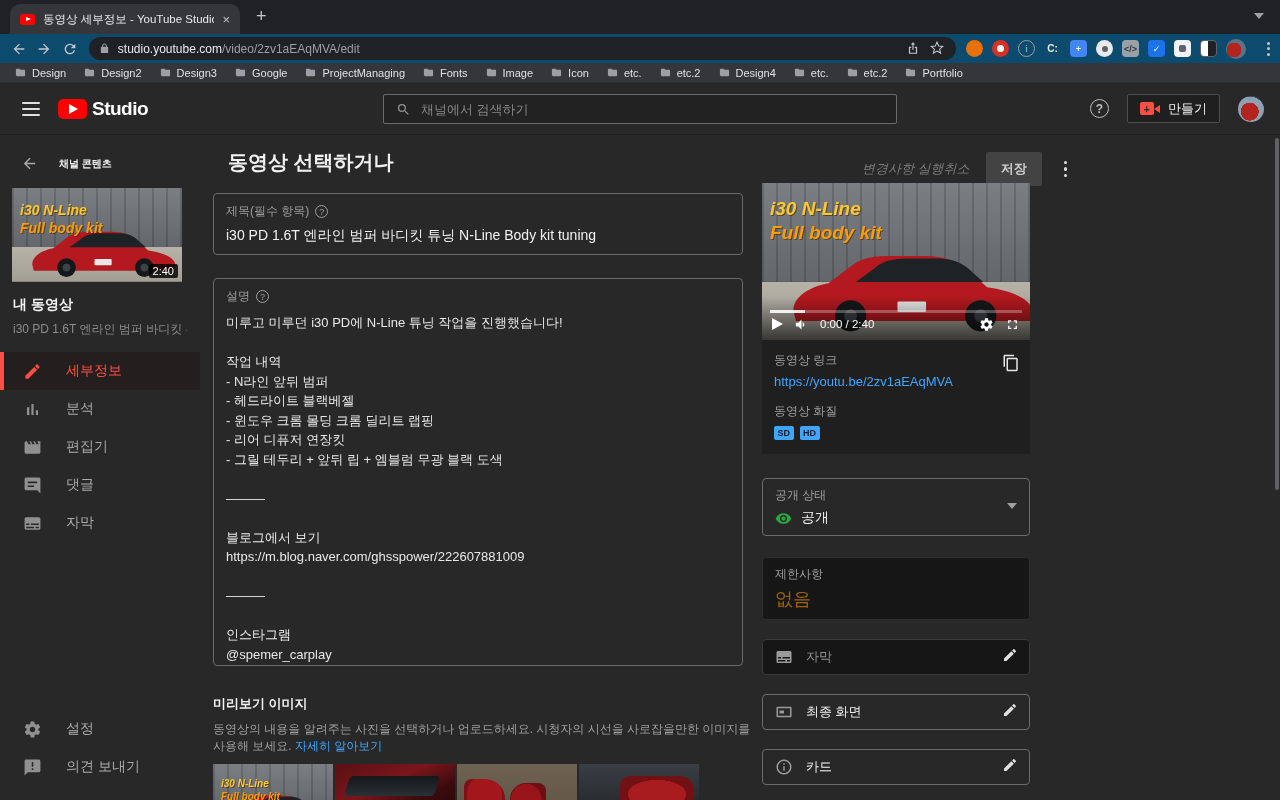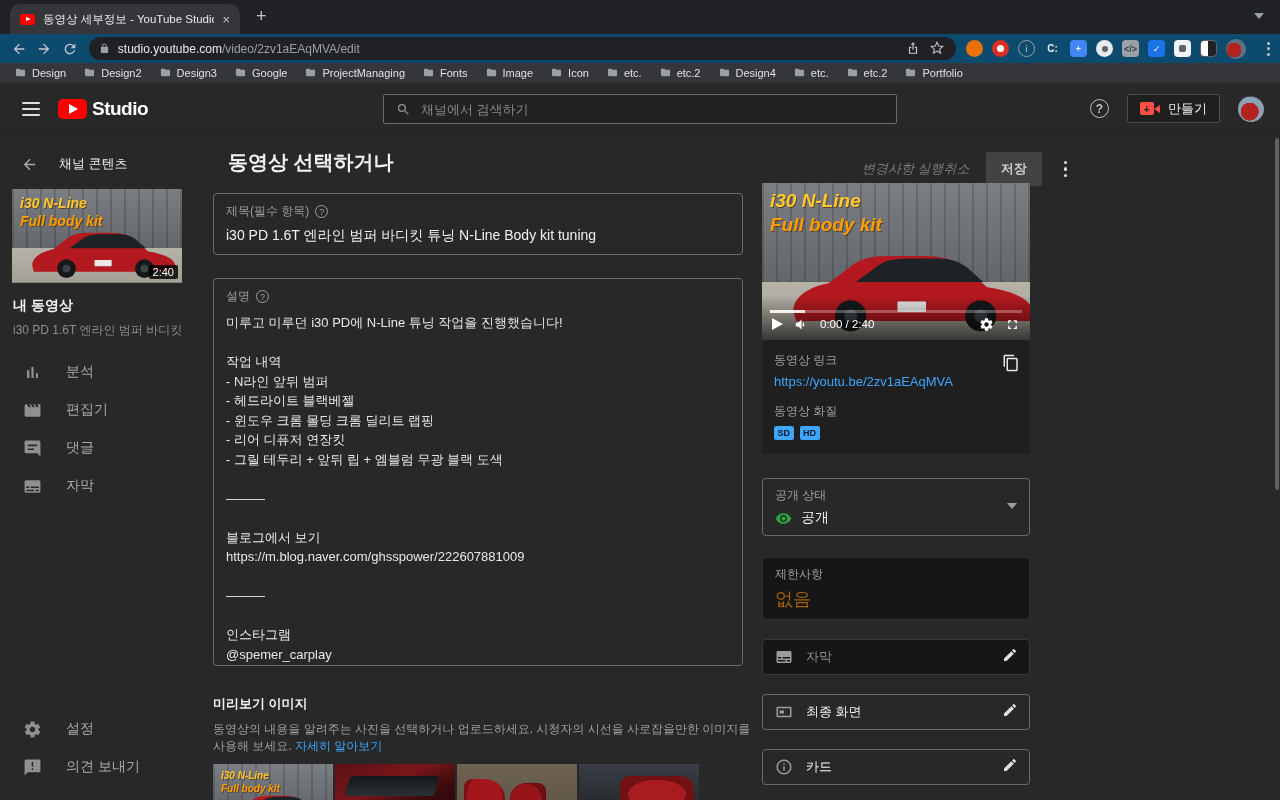--- a/index.html
+++ b/index.html
@@ -72,29 +72,29 @@
   .create-label { color:#f1f1f1; font-size:13px; }
   .avatar { width:26px; height:26px; border-radius:50%;
          background:radial-gradient(circle at 45% 60%, #b3241f 0 42%, #8da0b5 43% 70%, #4a525c 71%); }
 
   
   .studio-body { position:relative; height:665px; display:flex; }
 
   .sidebar { width:200px; flex:none; position:relative; }
   .side-back { display:flex; align-items:center; gap:21px; padding:20px 0 0 21px; }
   .side-back svg { width:17px; height:17px; fill:#aaa; }
-  .side-back-label { color:#f1f1f1; font-size:13px; font-weight:normal; }
+  .side-back-label { color:#f1f1f1; font-size:10px; font-weight:bold; }
   .side-thumb { margin:16px 0 0 12px; width:170px; height:94px; position:relative; overflow:hidden; }
   .scene { position:absolute; inset:0;
       background:
         repeating-linear-gradient(90deg, rgba(0,0,0,.16) 0 2px, transparent 2px 14px) 0 0/100% 63% no-repeat,
         linear-gradient(#7b7f84,#63676c) 0 0/100% 63% no-repeat,
         linear-gradient(#b6b2a8,#a39f95) 0 100%/100% 37% no-repeat; }
   .scene .car { position:absolute; left:8%; right:6%; bottom:4%; height:58%; }
-  .thumb-text { position:absolute; top:6px; left:8px; font-style:italic; font-weight:bold; line-height:1.25;
+  .thumb-text { position:absolute; top:14px; left:8px; font-style:italic; font-weight:bold; line-height:1.25;
       color:#ffb400; text-shadow:1px 1px 0 rgba(60,30,0,.55); }
   .thumb-text .l1 { color:#ffc92e; display:block; }
   .thumb-text .l2 { color:#ff9d00; display:block; }
   .dur-badge { position:absolute; right:4px; bottom:4px; background:rgba(0,0,0,.82); color:#fff;
       font-size:11px; padding:1px 4px; border-radius:2px; }
   .side-sec { margin:14px 0 0 13px; color:#f1f1f1; font-size:14px; font-weight:bold; }
   .side-vtitle { margin:7px 13px 0; color:#8c8c8c; font-size:12px; white-space:nowrap; overflow:hidden; }
   .side-menu { margin-top:14px; }
   .side-item { height:38px; display:flex; align-items:center; gap:24px; padding-left:23px; position:relative; }
   .side-item svg { width:19px; height:19px; fill:#909090; flex:none; }
@@ -398,20 +398,26 @@
       <div class="thumb-text" style="font-size:14px">
         <span class="l1">i30 N-Line</span>
         <span class="l2">Full body kit</span>
       </div>
       <span class="dur-badge">2:40</span>
     </div>
     <div class="side-sec">내 동영상</div>
     <div class="side-vtitle">i30 PD 1.6T 엔라인 범퍼 바디킷 튜닝 N-...</div>
 
     <div class="side-menu">
+      <div class="side-item sel">
+        <svg viewBox="0 0 24 24">
+            <path d="M3 17.25V21h3.75L17.81 9.94l-3.75-3.75L3 17.25zM20.71 7.04c.39-.39.39-1.02 0-1.41l-2.34-2.34c-.39-.39-1.02-.39-1.41 0l-1.83 1.83 3.75 3.75 1.83-1.83z"></path>
+          </svg>
+        <span class="lbl">세부정보</span>
+      </div>
       <div class="side-item">
         <svg viewBox="0 0 24 24">
             <path d="M5 9.2h3V19H5zM10.6 5h2.8v14h-2.8zm5.6 8H19v6h-2.8z"></path>
           </svg>
         <span class="lbl">분석</span>
       </div>
       <div class="side-item">
         <svg viewBox="0 0 24 24">
             <path d="M18 4l2 4h-3l-2-4h-2l2 4h-3l-2-4H8l2 4H7L5 4H4c-1.1 0-2 .9-2 2v12c0 1.1.9 2 2 2h16c1.1 0 2-.9 2-2V4h-4z"></path>
           </svg>

